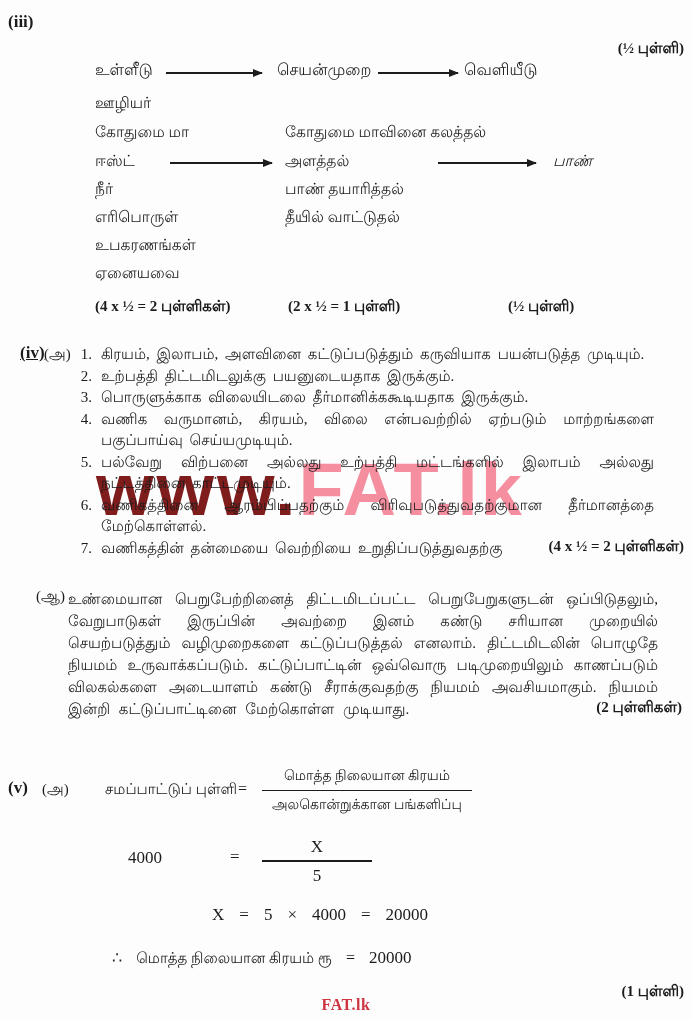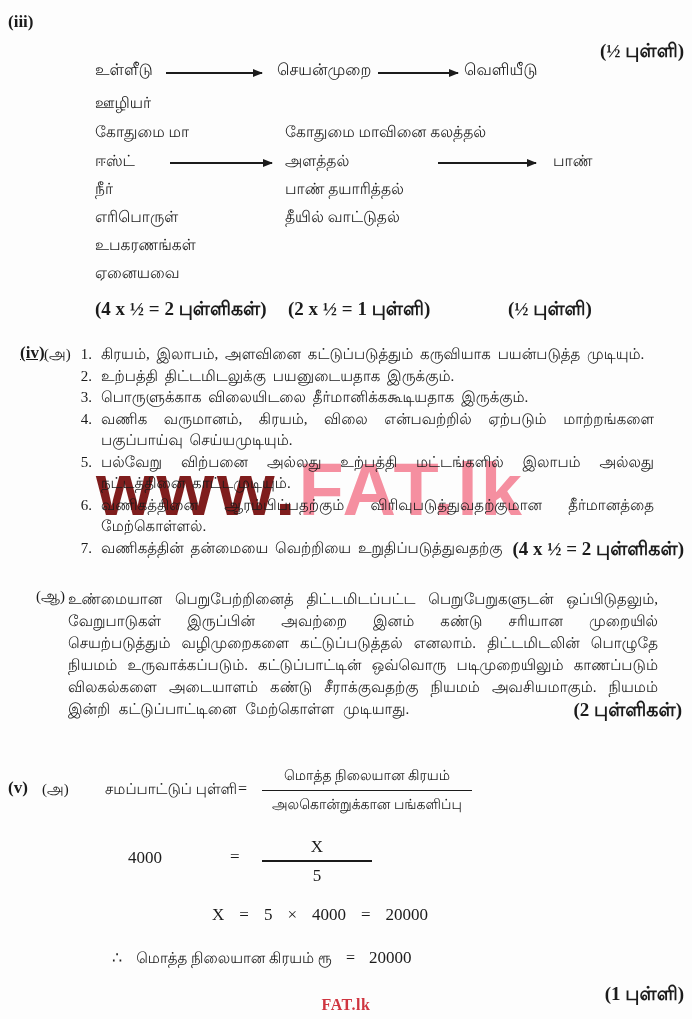--- a/index.html
+++ b/index.html
@@ -6,21 +6,21 @@
   .page{
     position:relative;width:692px;height:1019px;margin:0 auto;
     background:#fdfdfd;color:#1b1b1b;overflow:hidden;
     font-family:"Liberation Serif","DejaVu Serif",serif;
   }
   .abs{position:absolute;}
   .b{font-weight:bold;}
   .t15{font-size:15px;}
   .t16{font-size:16px;}
   .t17{font-size:17px;}
-  .marks{font-size:19px;font-weight:600;white-space:nowrap;}
+  .marks{font-size:15px;font-weight:600;white-space:nowrap;}
 
   
   .wm{
     position:absolute;top:447px;left:96px;z-index:0;white-space:nowrap;
     font-family:"Liberation Sans","DejaVu Sans",sans-serif;
     font-weight:bold;font-size:74px;letter-spacing:3px;user-select:none;
   }
   .wm .w1{color:#7f1d1d;}
   .wm .w2{color:#f58fa0;}
 
@@ -32,21 +32,21 @@
     content:"";position:absolute;right:-1px;top:50%;transform:translateY(-50%);
     width:0;height:0;border-left:10px solid #1c1c1c;
     border-top:4.5px solid transparent;border-bottom:4.5px solid transparent;
   }
 
   
   .flowrow{position:absolute;top:14px;left:0;width:100%;height:24px;font-size:16px;margin-top:47px;}
   .s3row{position:absolute;left:0;width:100%;height:22px;font-size:15.5px;white-space:nowrap;}
   .c1{position:absolute;left:95px;}
   .c2{position:absolute;left:285px;}
-  .c3{position:absolute;left:553px;}
+  .c3{position:absolute;left:553px;font-style:italic;}
 
   
   .alist{position:absolute;left:68px;top:344px;width:586px;font-size:15px;line-height:21.5px;}
   .aitem{display:flex;align-items:flex-start;}
   .aitem .no{flex:none;width:24px;text-align:right;}
   .aitem .tx{flex:1;margin-left:9px;text-align:justify;word-spacing:3px;}
 
   
   .para{
     position:absolute;left:68px;top:588px;width:590px;

